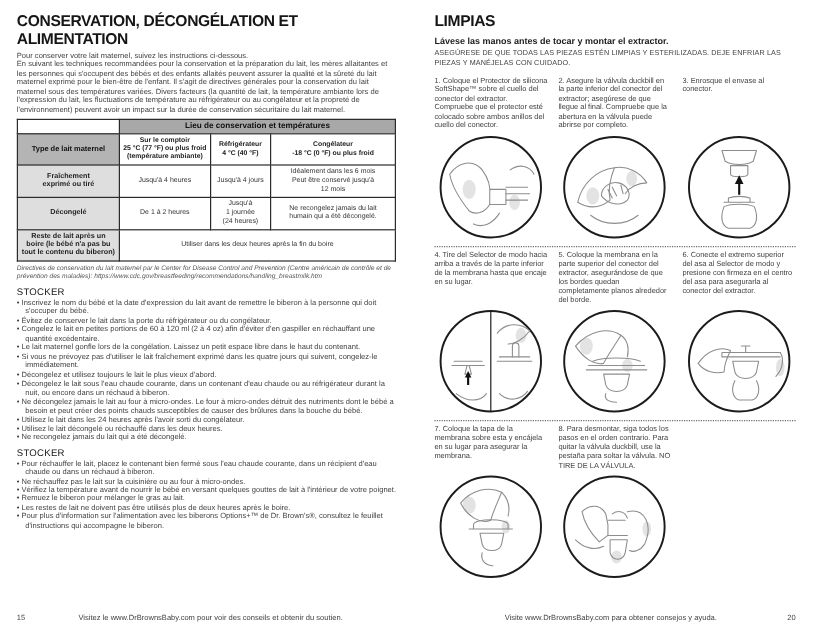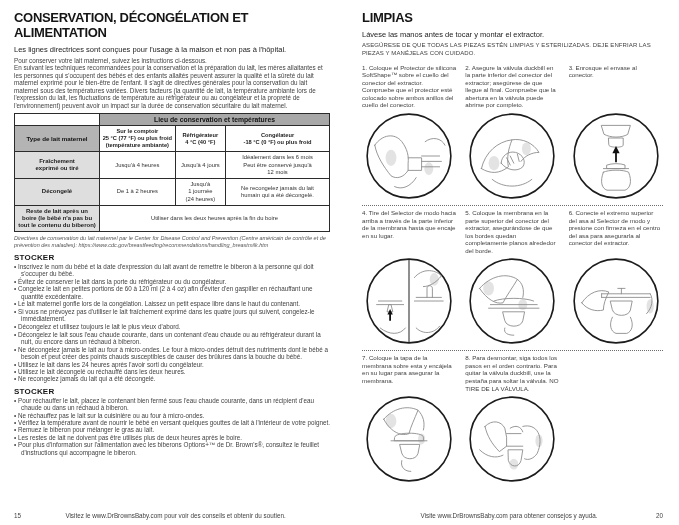--- a/index.html
+++ b/index.html
@@ -6,40 +6,40 @@
   html,body { background:#ffffff; }
   body { font-family:"Liberation Sans", sans-serif; color:#3d3d3d; }
   .sheet { width:679px; height:525px; display:flex; background:#fff; overflow:hidden; }
 
   
   .page { display:flex; flex-direction:column; overflow:hidden; }
   .page-left  { width:340px; padding:8px 10px 6px 14px; }
   .page-right { width:339px; padding:8px 16px 6px 22px; }
 
   .page-title { font-size:13px; font-weight:bold; color:#151515; letter-spacing:-0.3px; margin-top:2px; }
-  .page-subtitle { font-size:7.5px; font-weight:normal; color:#1c1c1c; margin-top:5px; }
+  .page-subtitle { font-size:7.5px; font-weight:bold; color:#1c1c1c; margin-top:5px; }
   .intro, .bullets li, .footer-text { font-size:6.3px; line-height:1.18; color:#3f3f3f; }
   .intro { margin-top:3px; white-space:pre-line; }
 
   
   table.storage { width:100%; border-collapse:collapse; margin-top:4px; table-layout:fixed; }
   table.storage td, table.storage th { border:1px solid #2b2b2b; padding:2px 2px; vertical-align:middle; text-align:center; white-space:pre-line; }
   table.storage { border:1.5px solid #222; }
   .col-label { width:27%; }
   .col-c1 { width:24%; } .col-c2 { width:16%; } .col-c3 { width:33%; }
   .cell-blank { background:#ffffff; border-right:1px solid #2b2b2b; }
   .cell-span-head { background:#a8a8a8; font-weight:bold; font-size:6.8px; color:#111; }
   .cell-type-head { background:#b4b4b4; font-weight:bold; font-size:6.2px; color:#111; }
   .cell-col-head { font-weight:bold; font-size:5.7px; color:#222; line-height:1.25; }
   .cell-row-label { background:#dedede; font-weight:bold; font-size:6px; color:#222; line-height:1.2; }
   .cell-value { font-size:5.8px; color:#333; line-height:1.25; }
 
   .citation { font-size:5.5px; line-height:1.25; font-style:italic; color:#555; margin-top:3px; }
 
-  .sec-heading { font-size:8px; font-weight:bold; color:#161616; margin-top:4px; letter-spacing:0.2px; }
+  .sec-heading { font-size:8px; font-weight:normal; color:#161616; margin-top:4px; letter-spacing:0.2px; }
   ul.bullets { list-style:none; margin-top:1px; }
   ul.bullets li { padding-left:7px; text-indent:-7px; }
   ul.bullets li::before { content:"• "; color:#3f3f3f; }
 
   .page-footer { margin-top:auto; display:flex; align-items:flex-end; }
   .page-num { font-size:6.3px; color:#444; }
   .footer-text { flex:1; text-align:center; }
 
   
   .assembly-note { font-size:6px; line-height:1.3; color:#3f3f3f; margin-top:3px; letter-spacing:0.1px; }
@@ -57,21 +57,20 @@
   .f { fill:#d9d9d9; opacity:0.75; stroke:none; }
   .mid { stroke:#1c1c1c; stroke-width:1.1; }
 </style>
 </head>
 <body>
 
 <div class="sheet">
 
   <div class="page page-left">
     <div class="page-title">CONSERVATION, DÉCONGÉLATION ET ALIMENTATION</div>
-    <div class="page-subtitle">Les lignes directrices sont conçues pour l'usage à la maison et non pas à l'hôpital.</div>
     <div class="intro">Pour conserver votre lait maternel, suivez les instructions ci-dessous.
 En suivant les techniques recommandées pour la conservation et la préparation du lait, les mères allaitantes et les personnes qui s'occupent des bébés et des enfants allaités peuvent assurer la qualité et la sûreté du lait maternel exprimé pour le bien-être de l'enfant. Il s'agit de directives générales pour la conservation du lait maternel sous des températures variées. Divers facteurs (la quantité de lait, la température ambiante lors de l'expression du lait, les fluctuations de température au réfrigérateur ou au congélateur et la propreté de l'environnement) peuvent avoir un impact sur la durée de conservation sécuritaire du lait maternel.</div>
 
     <table class="storage">
       <colgroup>
           <col class="col-label">
           <col class="col-c1">
           <col class="col-c2">
           <col class="col-c3">
         </colgroup>

